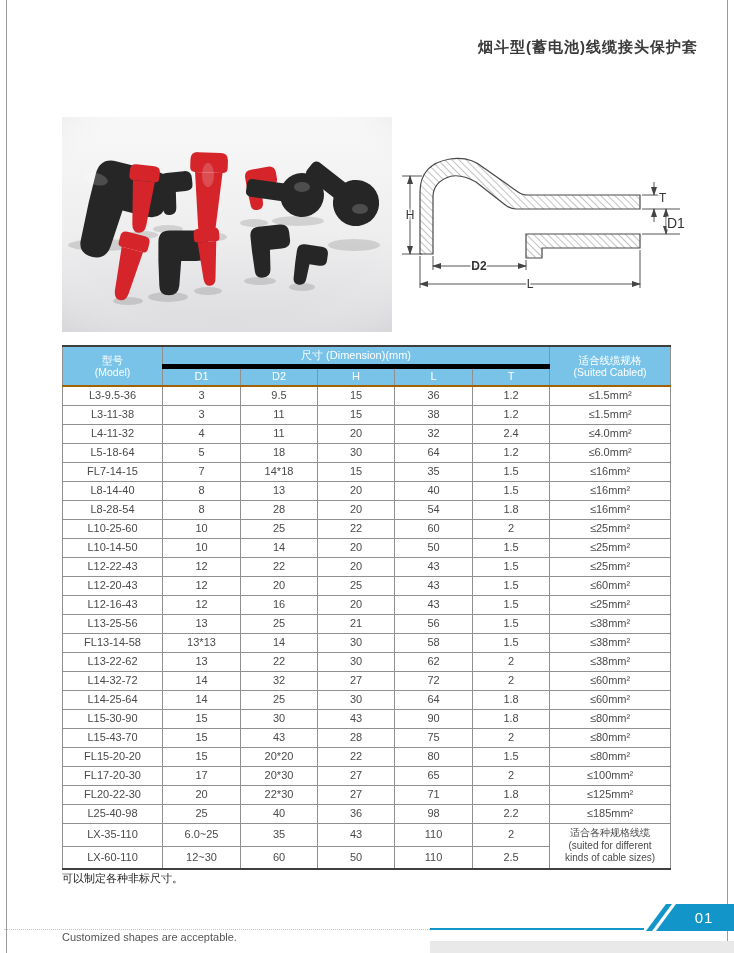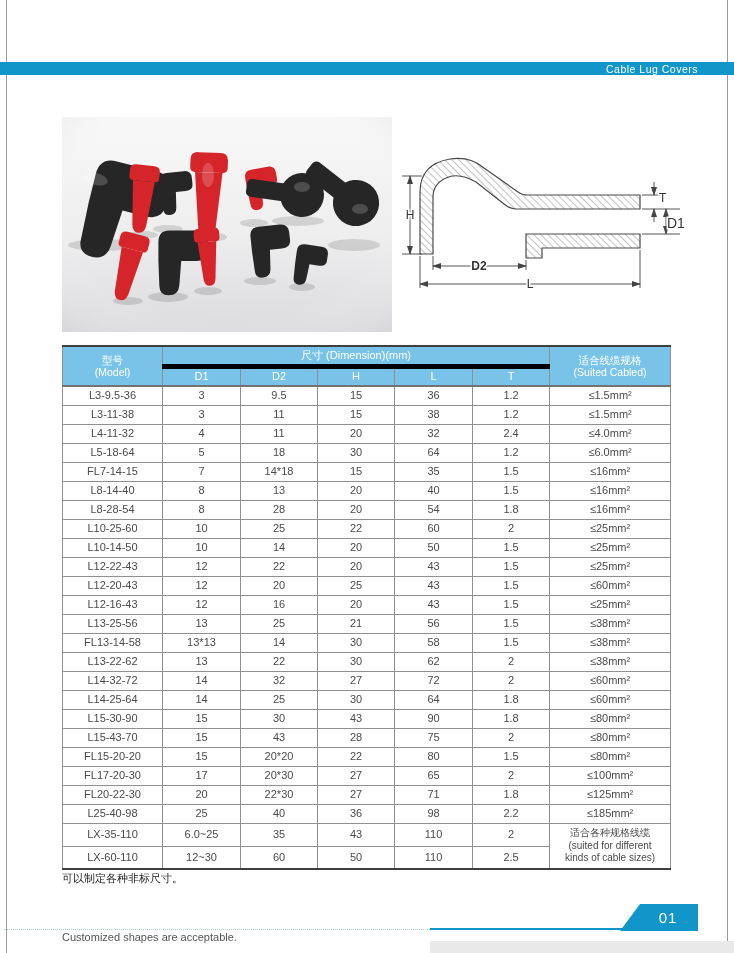--- a/index.html
+++ b/index.html
@@ -17,55 +17,53 @@
   .drawing{position:absolute;left:398px;top:142px;width:295px;height:168px;z-index:2;}
   .drawing text{fill:#333;stroke:#fff;stroke-width:3px;paint-order:stroke;font-family:"Liberation Sans",sans-serif;}
 
   table.spec{position:absolute;left:62px;top:345px;width:608px;z-index:2;
              border-collapse:collapse;table-layout:fixed;
              border-top:2px solid #3e3e3e;border-bottom:2px solid #3e3e3e;
              border-left:1px solid #6a6a6a;border-right:1px solid #6a6a6a;
              font-size:11px;color:#4a4a4a;}
   .spec th,.spec td{border:1px solid #909090;text-align:center;vertical-align:middle;
                     padding:0;line-height:1.15;font-weight:normal;overflow:hidden;}
-  .spec thead th{background:#79c3e8;color:#ffffff;border-bottom:2px solid #737373;}
+  .spec thead th{background:#79c3e8;color:#ffffff;border-bottom:2px solid #a16207;}
   .spec thead tr{height:20px;}
   .spec th.dim{border-bottom:5px solid #000000;}
   .spec th .l2{display:block;font-size:10.5px;}
   .spec tbody tr{height:19px;margin-left:41px;}
   .spec tbody tr.tall{height:23px;}
   .spec td.merged-suited{white-space:pre-line;font-size:10px;line-height:1.25;}
 
   .note-cn{position:absolute;left:62px;top:871px;font-size:11px;color:#222;z-index:2;}
   .note-en{position:absolute;left:62px;top:931px;font-size:11px;color:#555;z-index:2;}
 
   .foot-dotted{position:absolute;left:4px;top:929px;width:426px;border-top:1px dotted #a9cdd9;z-index:2;}
   .foot-web{position:absolute;left:420px;top:910px;width:222px;text-align:right;
             font-size:15px;color:#a0a0a0;letter-spacing:0.3px;z-index:2;margin-top:44px;}
   .foot-underline{position:absolute;left:430px;top:928px;width:214px;height:2px;background:#1295c9;z-index:2;}
   .foot-sliver{position:absolute;left:646px;top:904px;width:30px;height:27px;background:#1295c9;z-index:3;
                clip-path:polygon(20px 0,26px 0,6px 100%,0 100%);}
-  .foot-banner{position:absolute;left:620px;top:904px;width:78px;height:27px;background:#1295c9;z-index:3;
+  .foot-banner{position:absolute;left:656px;top:904px;width:78px;height:27px;background:#1295c9;z-index:3;
                clip-path:polygon(20px 0,100% 0,100% 100%,0 100%);
                display:flex;align-items:center;justify-content:center;padding-left:18px;box-sizing:border-box;}
   .foot-banner span{color:#fff;font-size:15px;letter-spacing:1px;}
   .foot-graybar{position:absolute;left:430px;top:941px;width:304px;height:12px;background:#e9e9e9;z-index:2;}
 </style>
 </head>
 <body>
 
 <div class="page">
 
   <div class="rule-v rule-left"></div>
   <div class="rule-v rule-right"></div>
 
-
-  <div class="cyan-band">
-    <span>Cable Lug Covers</span>
-  </div>
+  <div class="title-cn">烟斗型(蓄电池)线缆接头保护套</div>
+
 
   <div class="photo">
     <svg width="330" height="215" viewBox="0 0 330 215">
       <defs>
         <linearGradient id="pg" x1="0" y1="0" x2="0" y2="1">
           <stop offset="0" stop-color="#f8f8f8"></stop>
             <stop offset="0.55" stop-color="#eeeeef"></stop>
             <stop offset="1" stop-color="#dbdbde"></stop>
         </linearGradient>
         <radialGradient id="vig" cx="0.5" cy="0.45" r="0.8">

